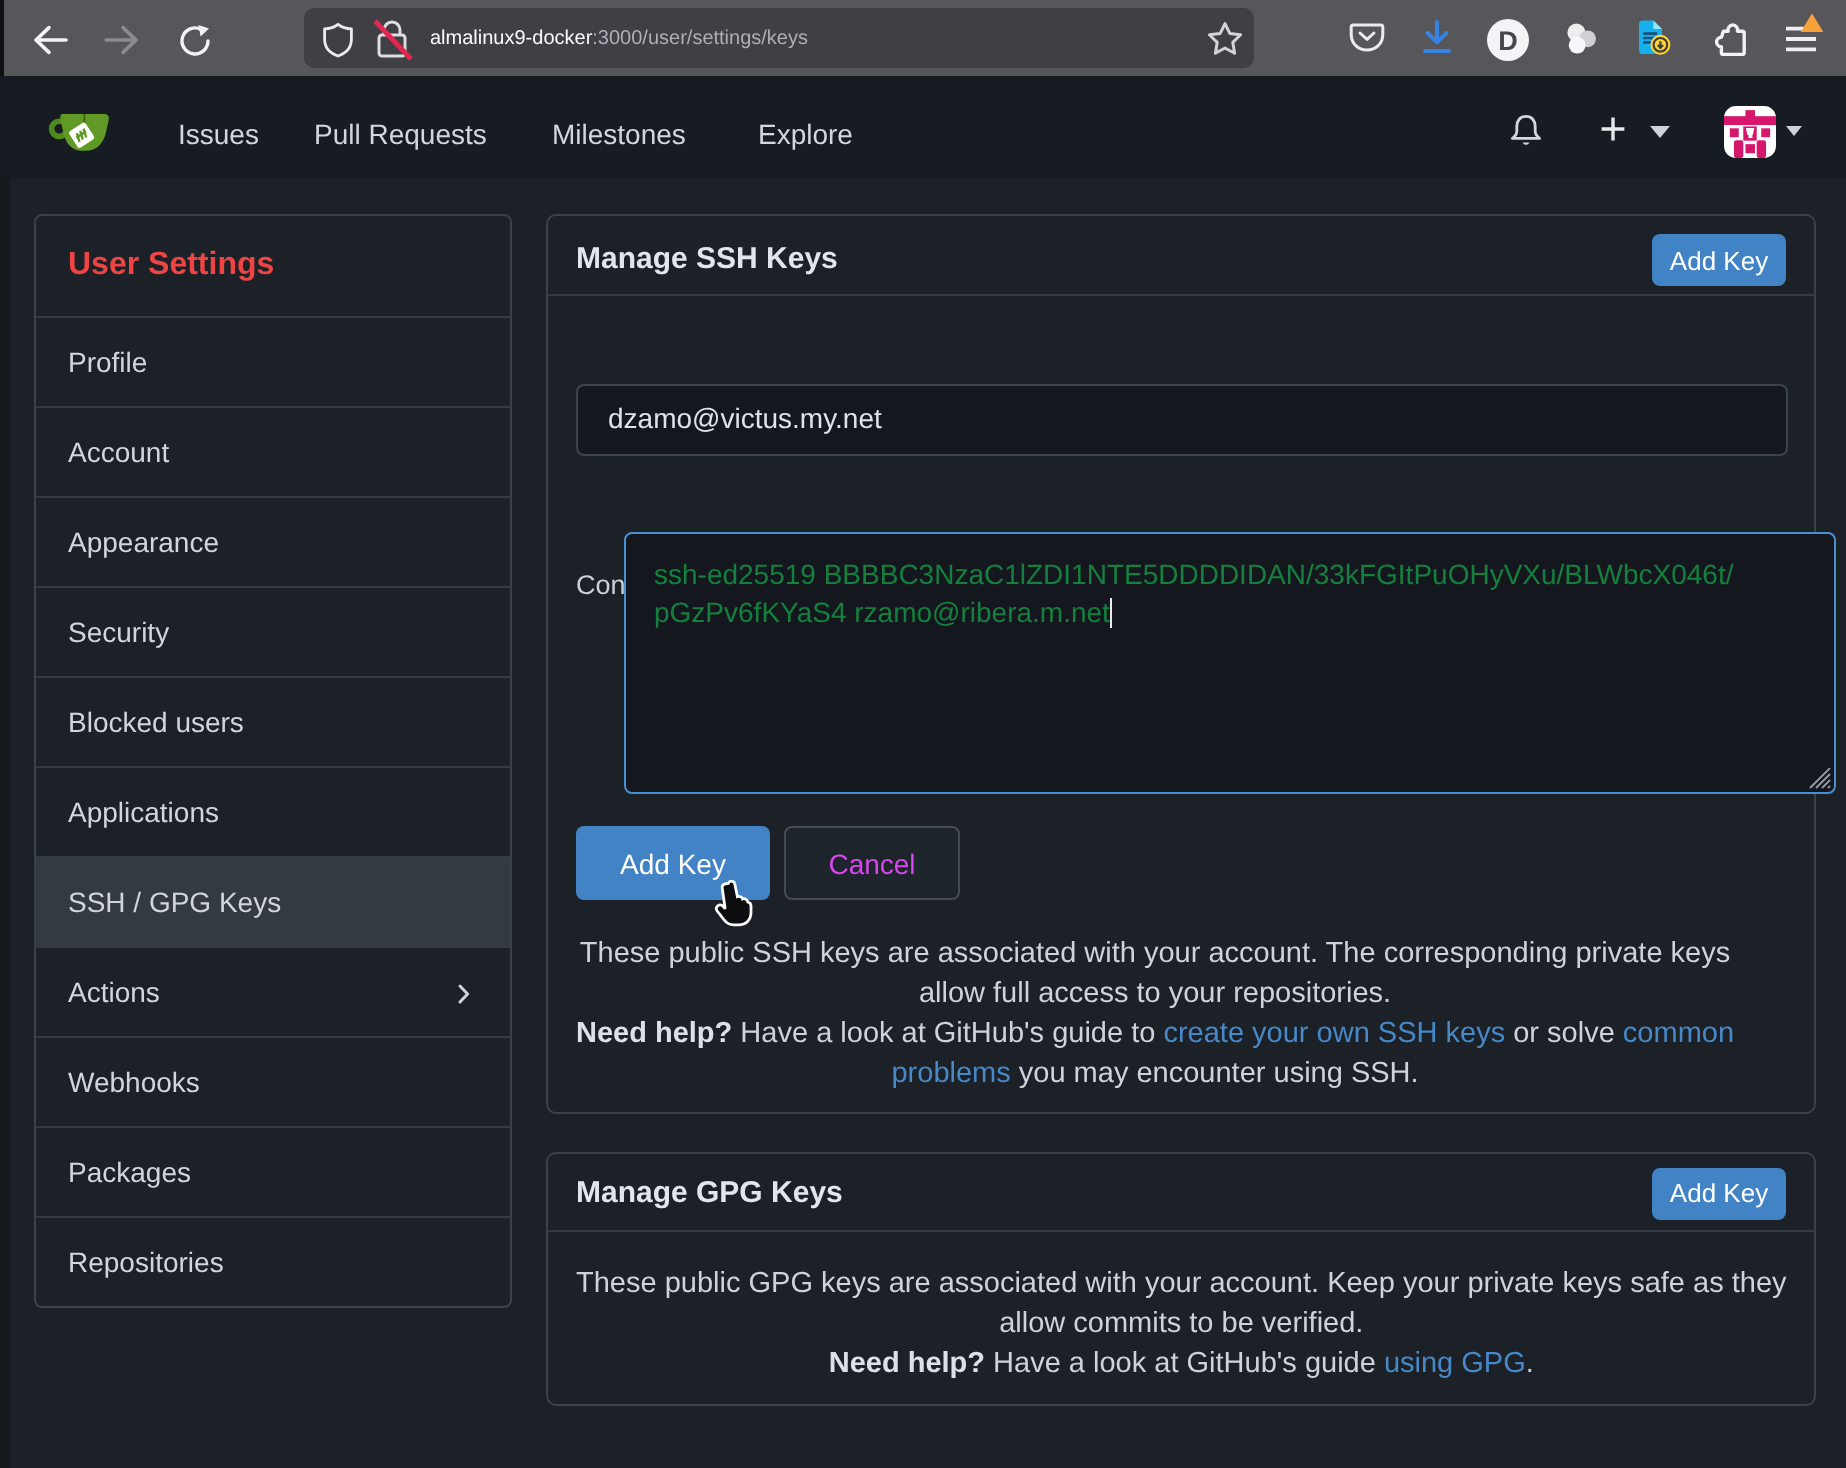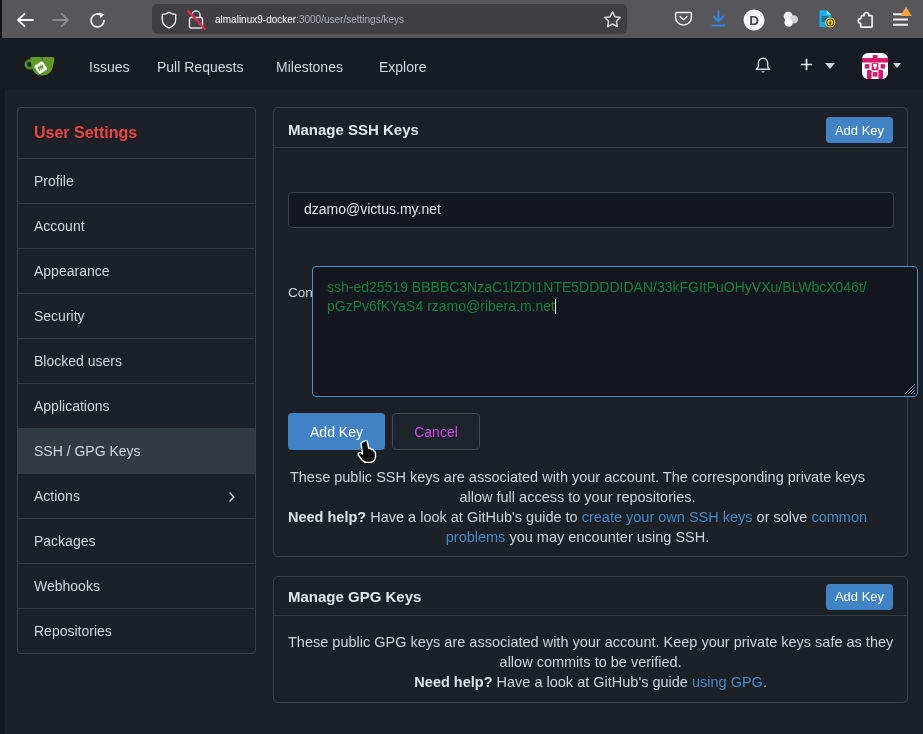--- a/index.html
+++ b/index.html
@@ -178,22 +178,22 @@
       <div class="item">Appearance</div>
       <div class="item">Security</div>
       <div class="item">Blocked users</div>
       <div class="item">Applications</div>
       <div class="item active">SSH / GPG Keys</div>
       <div class="item">Actions
         <svg class="chev" width="6" height="10" viewBox="0 0 6 10">
             <path d="M1 1 L4.8 5 L1 9" stroke="#cfd3d8" stroke-width="1.5" fill="none" stroke-linecap="round" stroke-linejoin="round"></path>
           </svg>
       </div>
+      <div class="item">Webhooks</div>
       <div class="item">Packages</div>
-      <div class="item">Webhooks</div>
       <div class="item">Repositories</div>
     </div>
 
     <div id="panel1" class="panel">
       <div class="phead">
         <span class="ptitle">Manage SSH Keys</span>
         <div class="btn-blue hbtn" style="top:9px;height:26px">Add Key</div>
       </div>
       <div class="flabel" style="top:59px">Key Name</div>
       <div id="keyname">dzamo@victus.my.net</div>

